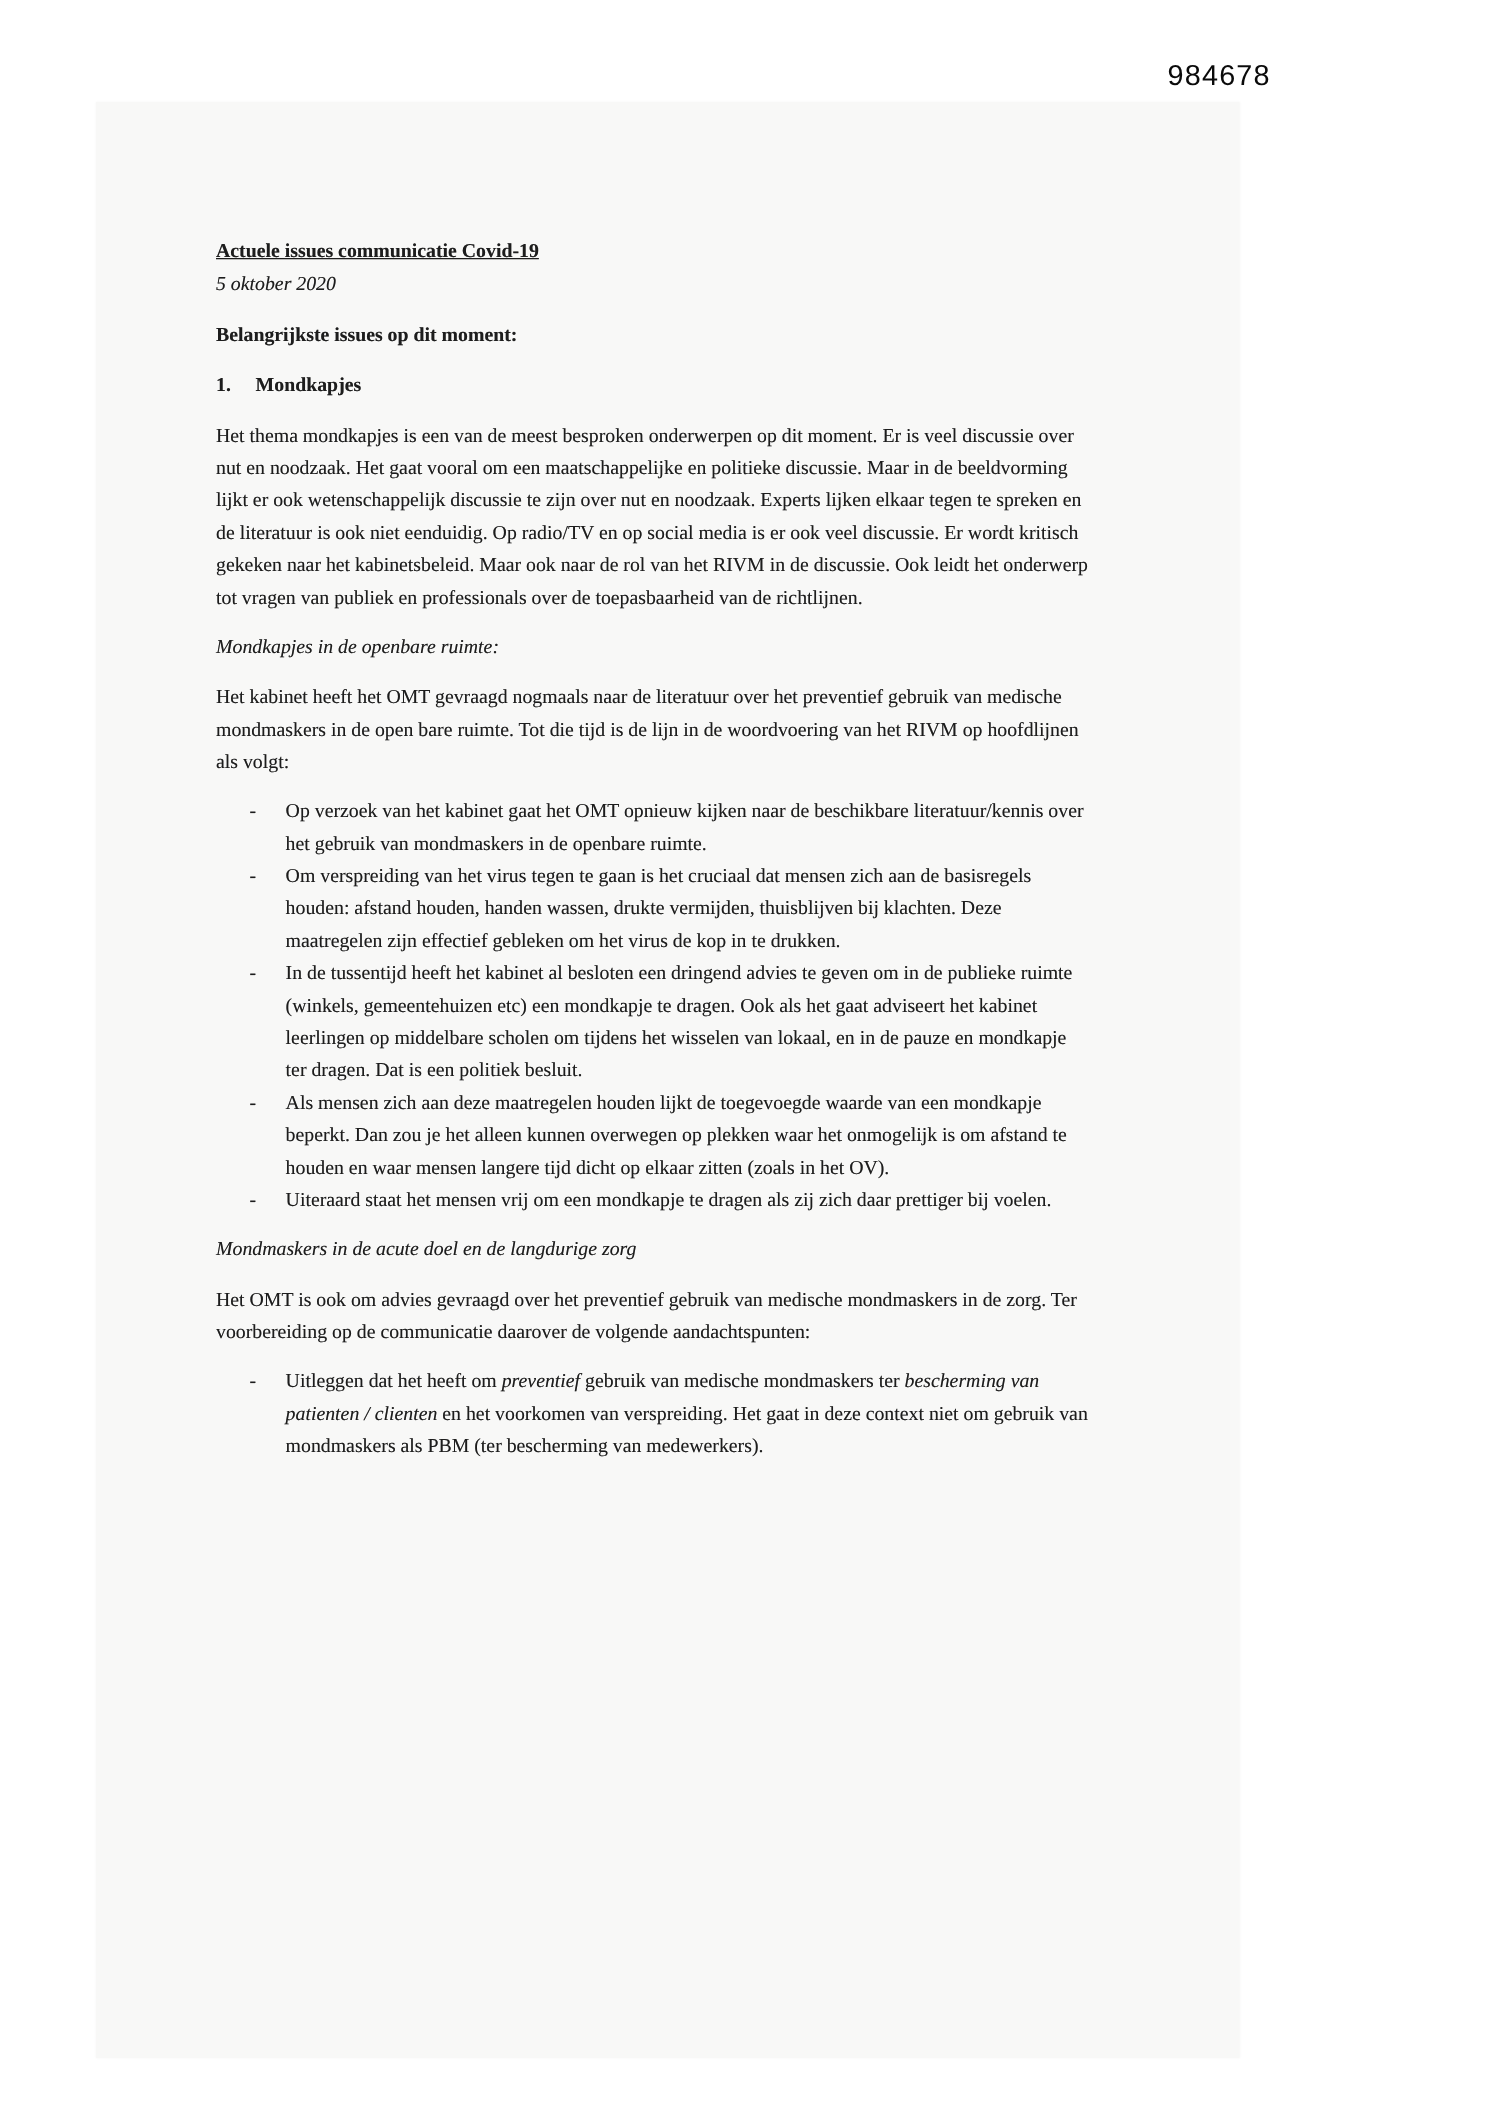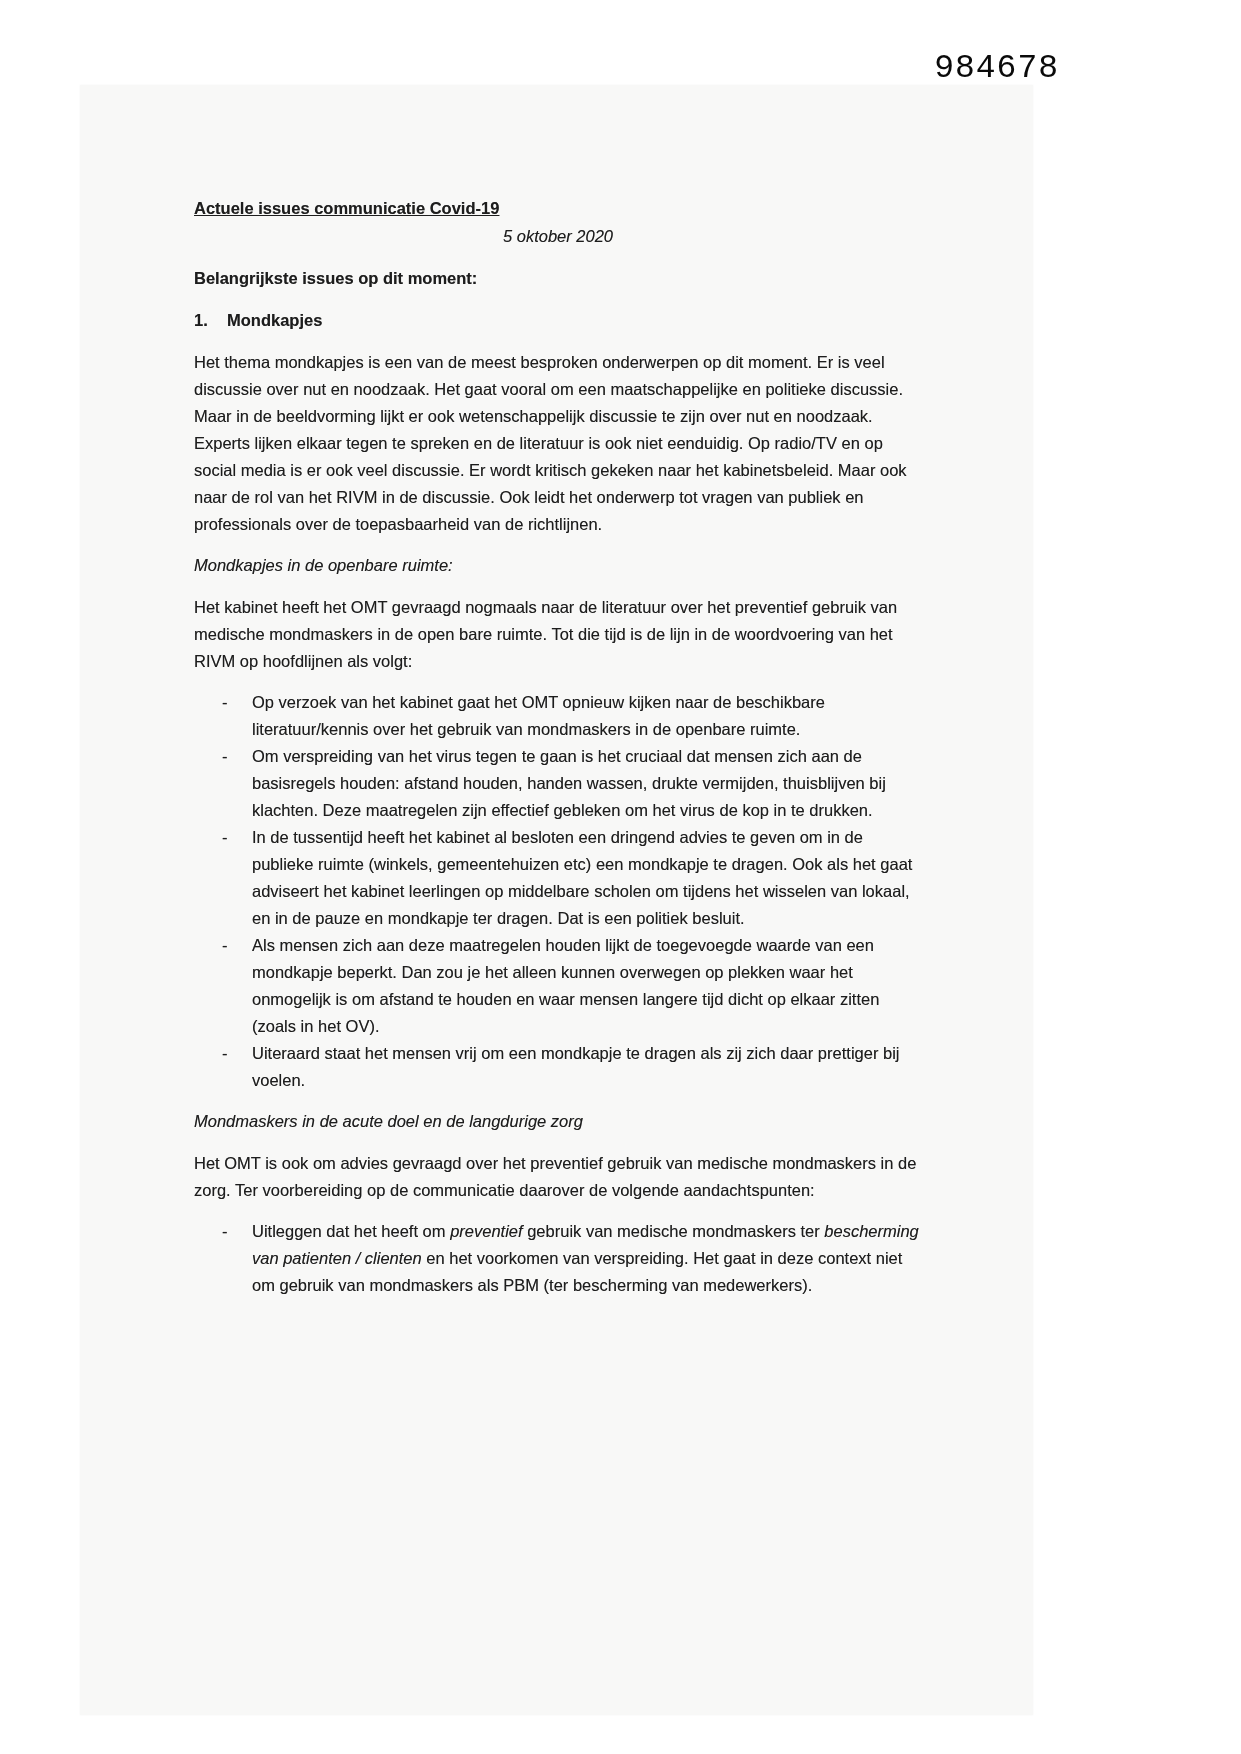--- a/index.html
+++ b/index.html
@@ -4,35 +4,36 @@
 <style>
   * { margin:0; padding:0; box-sizing:border-box; }
   html,body { background:#ffffff; }
   body {
     width:1241px; height:1754px; position:relative; overflow:hidden;
     font-family:"Liberation Sans", sans-serif;
     color:#1d1d1d;
   }
   .stamp {
     position:absolute; top:50px; right:182px;
-    font-size:33px; letter-spacing:1px; color:#0a0a0a;
-    font-family:Liberation Mono, monospace;
+    font-size:24px; letter-spacing:1px; color:#0a0a0a;
+    font-family:Liberation Sans, sans-serif;
   }
   .scan {
     position:absolute; left:80px; top:85px; width:953px; height:1630px;
     background:#f8f8f7;
     box-shadow:0 0 2px rgba(0,0,0,0.04);
   }
   .content {
-    position:absolute; left:114px; top:110px; width:728px;
+    position:absolute; left:100px; top:110px; width:728px;
     font-size:16.5px; line-height:27px;
     text-shadow:0 0 0.4px rgba(20,20,20,0.45);
+    font-family:Liberation Serif, serif;
   }
   .title { font-size:16.5px; font-weight:bold; text-decoration:underline; margin-bottom:1px; }
-  .date { font-style:italic; margin-bottom:15px;text-align:center; }
+  .date { font-style:italic; margin-bottom:15px; }
   p.para { margin-bottom:14px; }
   .bold-heading { font-weight:bold; margin-bottom:15px; }
   .numbered-heading { font-weight:bold; margin-bottom:15px; }
   .numbered-heading .num { display:inline-block; width:33px; }
   .italic-heading { font-style:italic; margin-bottom:15px; }
   ul.dash-list { list-style:none; margin-bottom:14px; }
   li.dash-item { position:relative; padding-left:58px; }
   li.dash-item::before { content:"-"; position:absolute; left:28px; top:0; }
   .em { font-style:italic; }
 </style>

